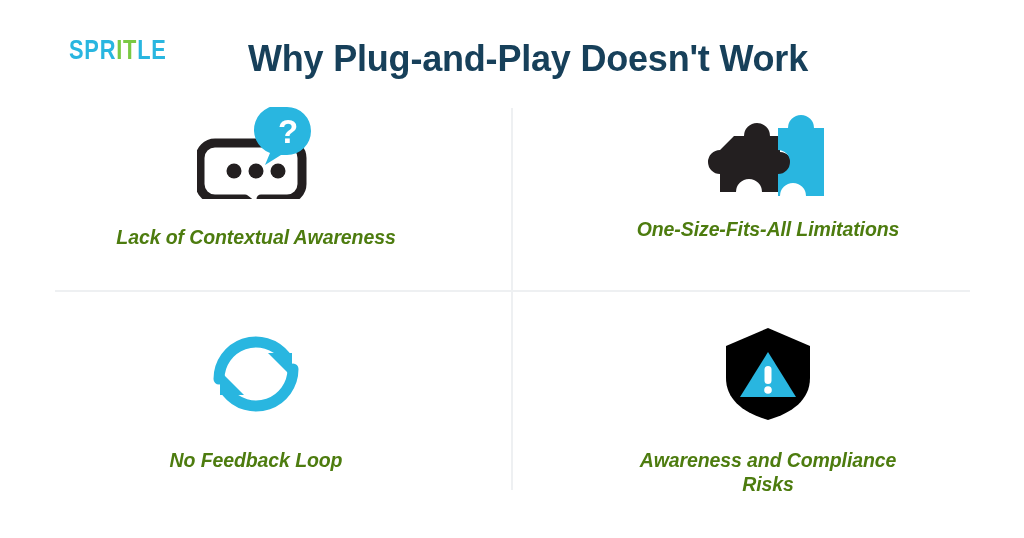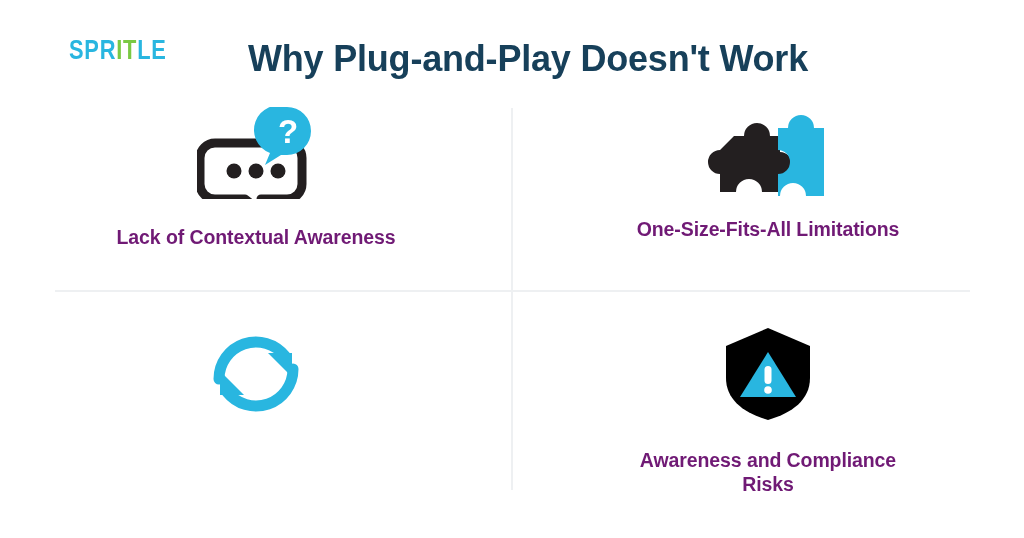--- a/index.html
+++ b/index.html
@@ -91,25 +91,26 @@
   }
   .q-icon {
     height: 96px;
     display: flex;
     align-items: center;
     justify-content: center;
   }
   .q-label {
     font-size: 19.5px;
     font-weight: 700;
-    color: #701a75;
+    color: #4d7c0f;
     text-align: center;
     line-height: 1.25;
     letter-spacing: -0.1px;
     max-width: 300px;
+    font-style: italic;
   }
 
   
   #quadrant-context    .q-icon { margin-top: 9px; }
   #quadrant-context    .q-label { margin-top: 24px; }
   #quadrant-onesize    .q-icon { margin-top: 9px; }
   #quadrant-onesize    .q-label { margin-top: 16px; }
   #quadrant-feedback   .q-icon { margin-top: 28px; }
   #quadrant-feedback   .q-label { margin-top: 26px; }
   #quadrant-security   .q-icon { margin-top: 28px; }
@@ -166,20 +167,21 @@
     <div class="q-icon">
       <svg width="94" height="94" viewBox="0 0 94 94">
 
         <path d="M10 52 A37 37 0 0 1 76 29" fill="none" stroke="#29b6e0" stroke-width="11" stroke-linecap="round"></path>
         <path d="M59 26 L83 26 L83 50 Z" fill="#29b6e0"></path>
 
         <path d="M84 42 A37 37 0 0 1 18 65" fill="none" stroke="#29b6e0" stroke-width="11" stroke-linecap="round"></path>
         <path d="M35 68 L11 68 L11 44 Z" fill="#29b6e0"></path>
       </svg>
     </div>
+    <div class="q-label">No Feedback Loop</div>
   </div>
 
   <div class="quadrant" id="quadrant-security">
     <div class="q-icon">
       <svg width="92" height="96" viewBox="0 0 92 96">
         <path d="M46 2 L88 20 v32 c0 22 -18 35 -42 42 C22 87 4 74 4 52 V20 Z" fill="#000000"></path>
         <path d="M46 26 L74 71 H18 Z" fill="#29b6e0"></path>
         <rect x="42.5" y="40" width="7" height="18" rx="3.5" fill="#ffffff"></rect>
         <circle cx="46" cy="64" r="3.8" fill="#ffffff"></circle>
       </svg>

